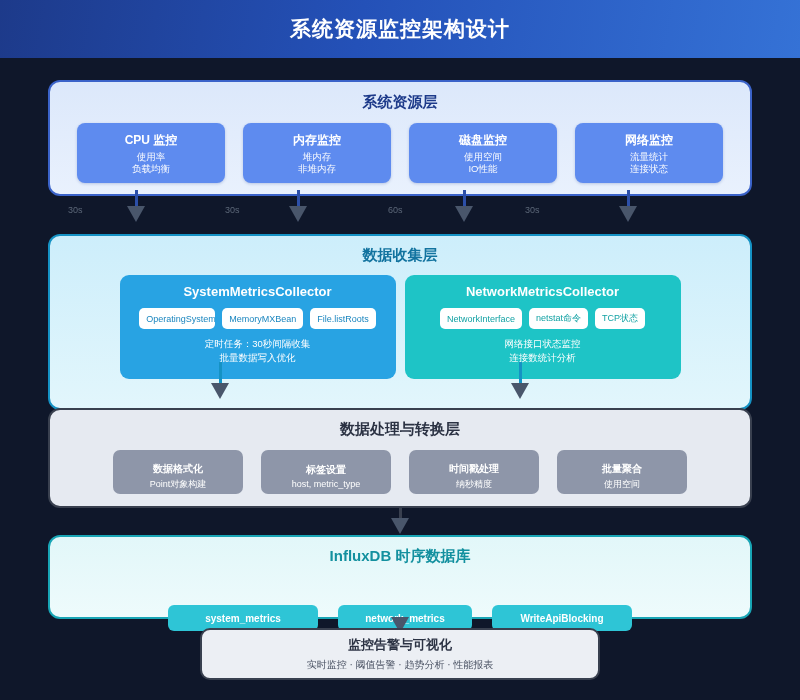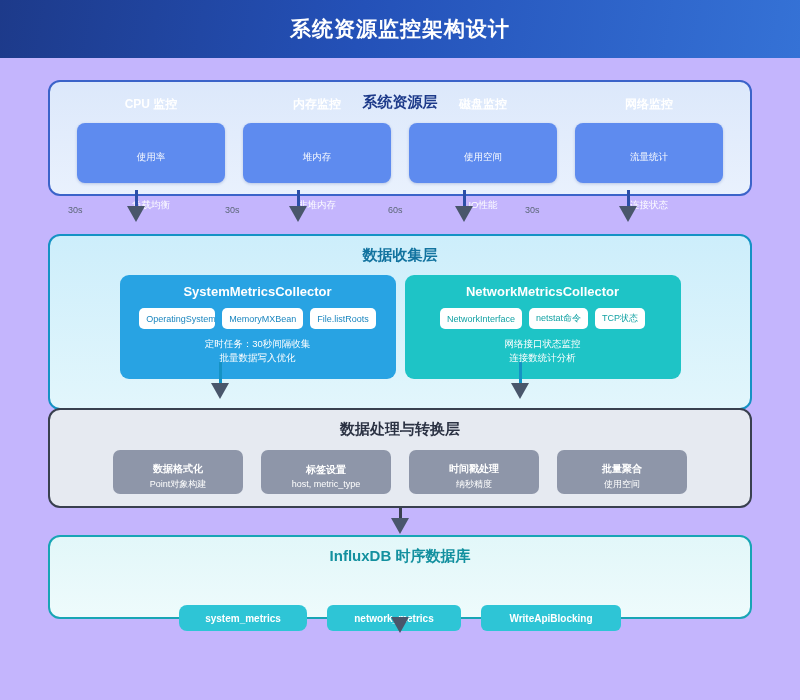--- a/index.html
+++ b/index.html
@@ -2,21 +2,21 @@
 <html><head>
 <meta charset="utf-8">
 <style>
   * { box-sizing: border-box; margin: 0; padding: 0; }
   html, body {
     width: 800px; height: 700px;
     background: #f7fafc;
     font-family: "Liberation Sans", "DejaVu Sans", sans-serif;
     overflow: hidden;
   }
-  #root { position: relative; width: 800px; height: 700px; background: #c4b5fd; }
+  #root { position: relative; width: 800px; height: 700px; background: #0f172a; }
 
   
   .header {
     position: absolute; left: 0; top: 0; width: 800px; height: 58px;
     background: linear-gradient(100deg, #1d3a8a 0%, #2451b8 45%, #3572d6 100%);
     display: flex; align-items: center; justify-content: center;
   }
   .header-title {
     color: #ffffff; font-size: 21px; font-weight: bold; letter-spacing: 1px;
   }
@@ -40,21 +40,21 @@
     display: flex; gap: 18px; margin-top: 11px; width: 100%;
     justify-content: center;
   }
   .res-card {
     width: 148px; height: 60px; border-radius: 8px;
     background: #5e8bef; color: #fff;
     display: flex; flex-direction: column; align-items: center; justify-content: center;
     box-shadow: 0 1px 3px rgba(40,70,150,.25);
   }
   .res-card .t { font-size: 12px; font-weight: bold; margin-bottom: 2px; }
-  .res-card .s { font-size: 9.5px; line-height: 12px; opacity: .97; margin-top: 36px; }
+  .res-card .s { font-size: 9.5px; line-height: 12px; opacity: .97; }
 
   
   .layer-collect {
     left: 48px; top: 234px; width: 704px; height: 176px;
     background: linear-gradient(180deg, #cdeefb 0%, #e2f6fc 100%);
     border: 2px solid #1592c4;
   }
   .layer-collect .layer-title { color: #12739f; font-size: 15px; margin-top: 10px; }
   .coll-row { display: flex; gap: 9px; margin-top: 10px; }
   .collector {
@@ -97,21 +97,21 @@
     border: 2px solid #18a5b5;
     gap: 28px;
   }
   .layer-influx .layer-title { color: #13909f; font-size: 15px; margin-top: 10px; }
   .influx-row { display: flex; gap: 20px; margin-top: 11px; }
   .influx-chip {
     height: 26px; border-radius: 6px; background: #2ec5d6; color: #fff;
     font-size: 10px; font-weight: bold;
     display: flex; align-items: center; justify-content: center;
   }
-  .influx-chip.w1 { width: 128px; border-radius: 8px; }
+  .influx-chip.w1 { width: 150px; }
   .influx-chip.w2 { width: 134px; }
   .influx-chip.w3 { width: 140px; }
 
   
   .layer-alert {
     left: 200px; top: 628px; width: 400px; height: 52px;
     background: #eceff4; border: 2px solid #39404f; border-radius: 10px;
     justify-content: center;
   }
   .layer-alert .layer-title { color: #2b3243; font-size: 13px; }
@@ -247,14 +247,18 @@
       <div class="influx-chip w2">network_metrics</div>
       <div class="influx-chip w3">WriteApiBlocking</div>
     </div>
   </div>
 
   <div class="conn" style="left:0;top:0;width:800px;height:700px;">
     <div class="line" style="left:399px;top:619px;height:10px;background:#18a5b5;"></div>
     <div class="head" style="left:391px;top:617px;"></div>
   </div>
 
+  <div class="layer layer-alert">
+    <div class="layer-title">监控告警与可视化</div>
+    <div class="sub">实时监控 · 阈值告警 · 趋势分析 · 性能报表</div>
+  </div>
 
 </div>
 
 </body></html>

